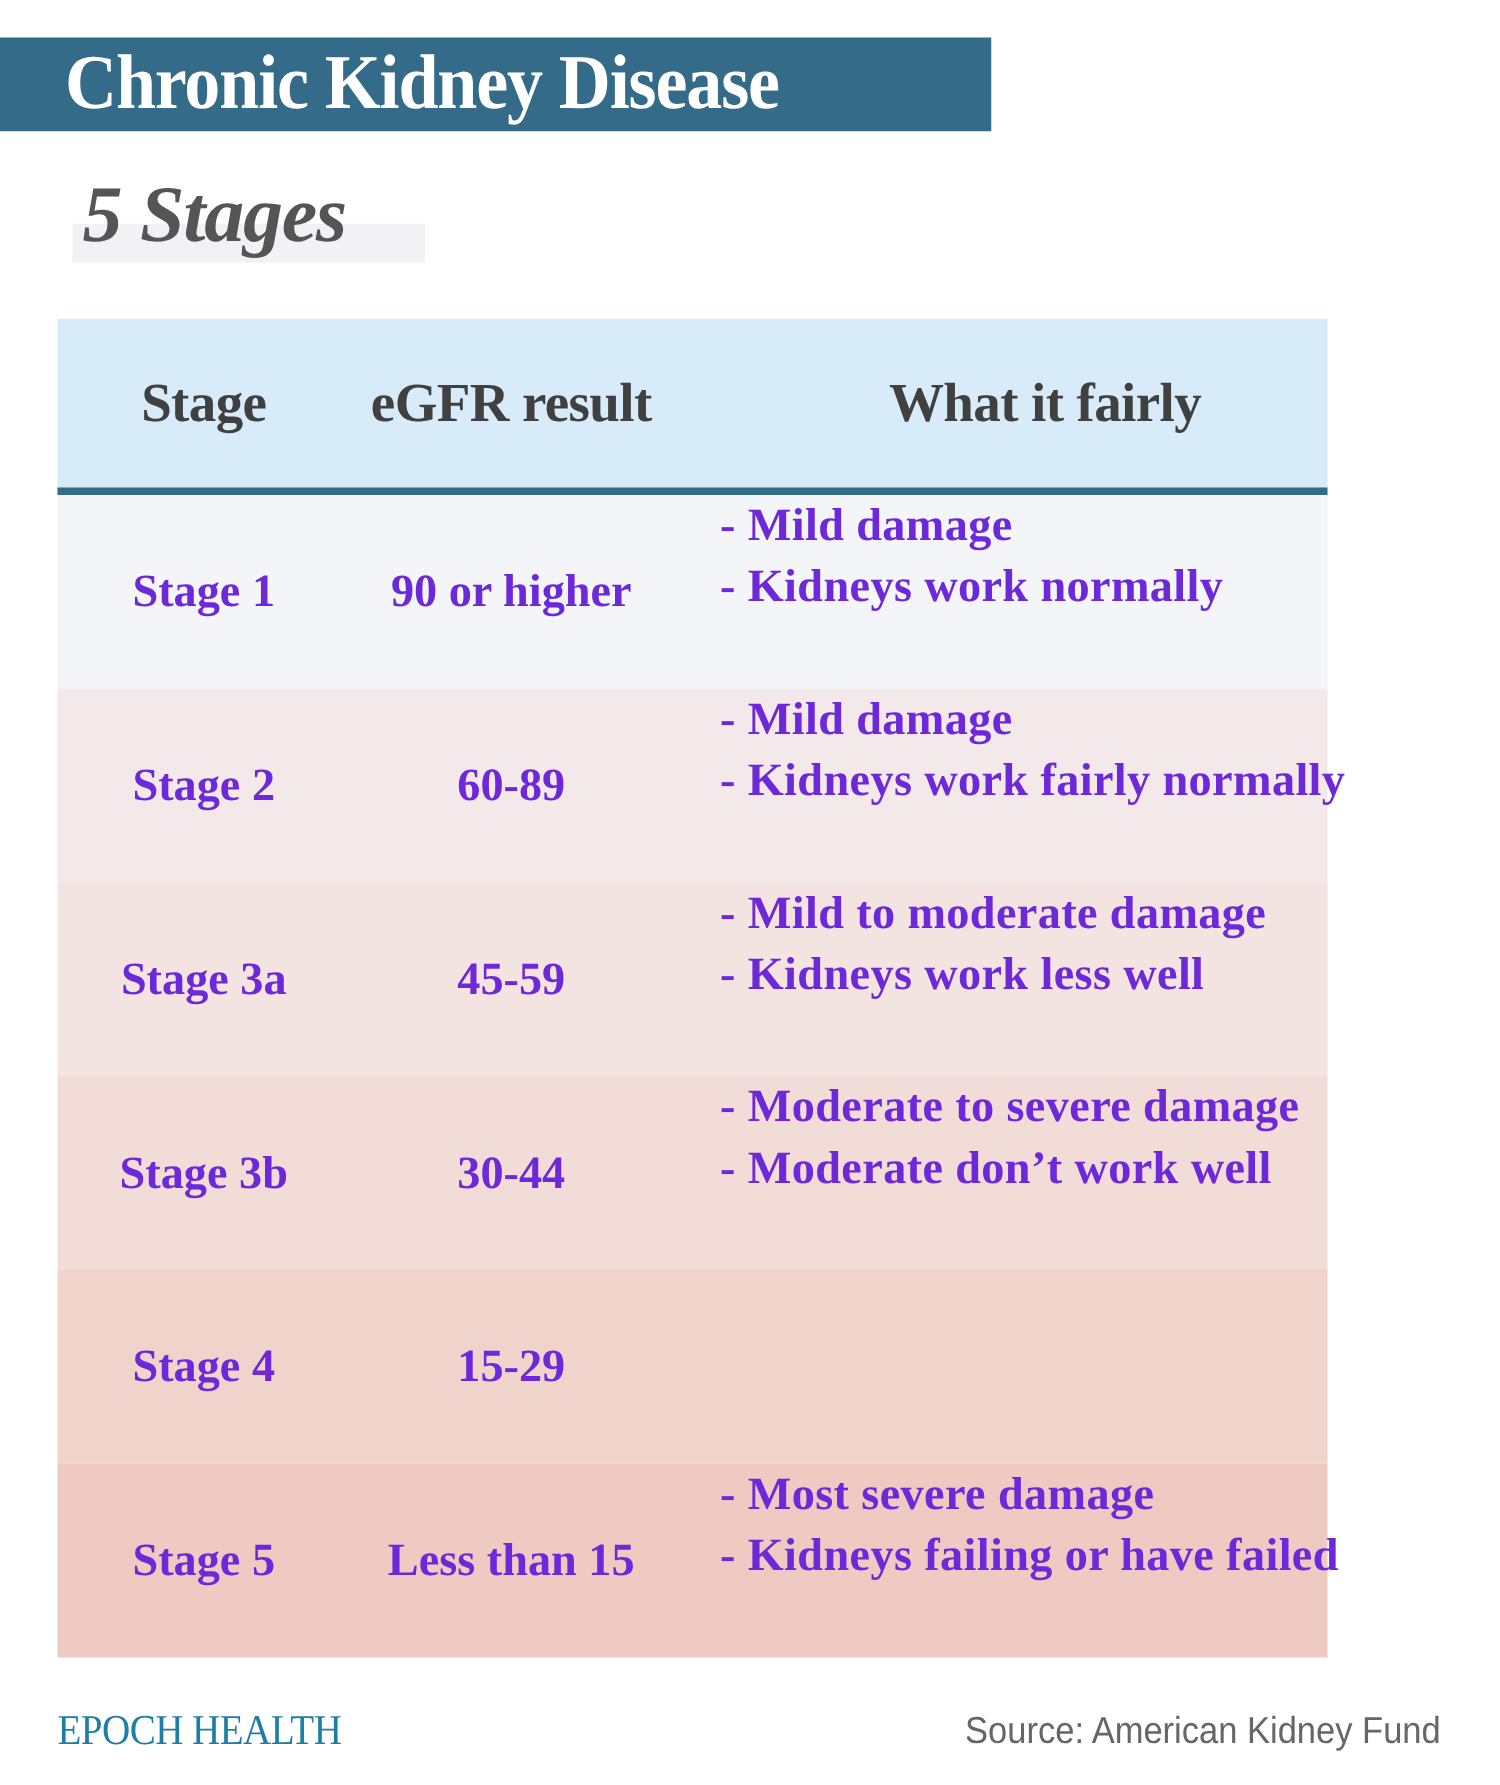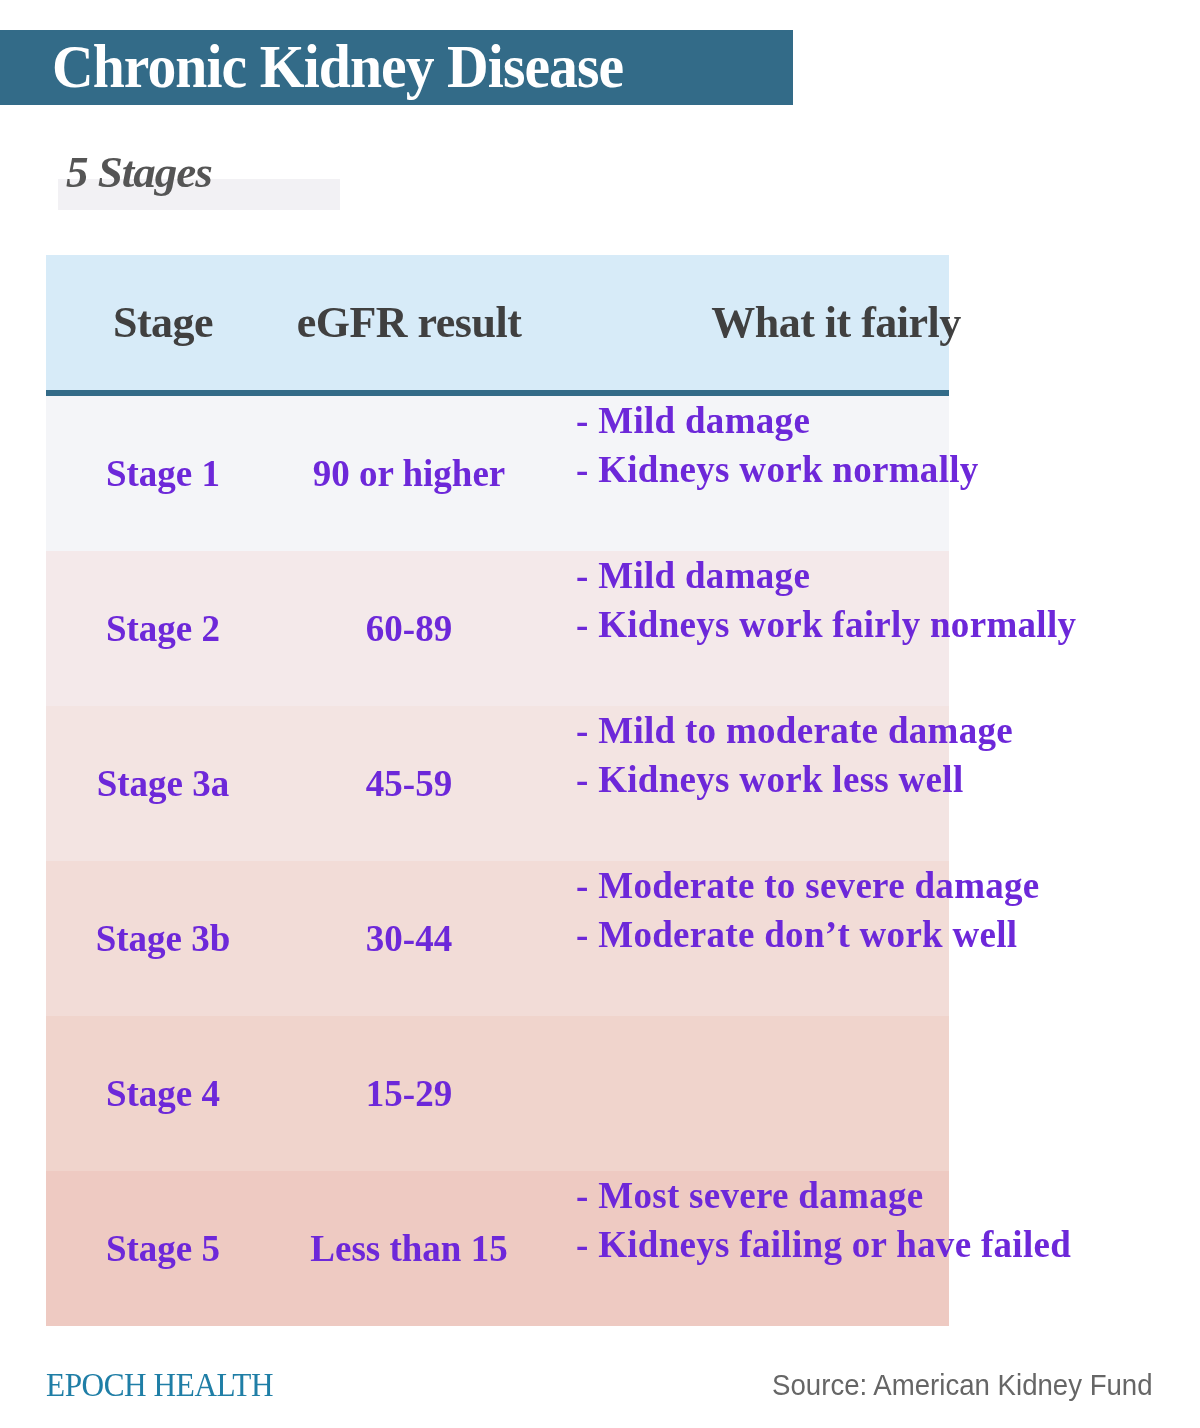--- a/index.html
+++ b/index.html
@@ -19,25 +19,25 @@
       font-size: 62px; color: #ffffff; letter-spacing: -1px; white-space: nowrap;
       transform: scaleX(0.93); transform-origin: left center;
     }
     .subtitle-hl {
       position: absolute; left: 58px; top: 179px; width: 282px; height: 31px;
       background: #f2f1f4;
     }
     .subtitle-text {
       position: absolute; left: 66px; top: 132px;
       font-family: "Liberation Serif", serif; font-weight: bold; font-style: italic;
-      font-size: 45px; color: #555555; letter-spacing: -1px; white-space: nowrap;
+      font-size: 64px; color: #555555; letter-spacing: -1px; white-space: nowrap;
       line-height: 80px;
     }
     .table {
-      position: absolute; left: 46px; top: 255px; width: 903px;
+      position: absolute; left: 46px; top: 255px; width: 1016px;
     }
     .thead {
       height: 135px; background: #d7ebf8; position: relative;
       border-bottom: 6px solid #336b88;
     }
     .th {
       position: absolute; top: 0; height: 135px; line-height: 135px;
       font-weight: bold; font-size: 44px; color: #404040; text-align: center;
       white-space: nowrap; letter-spacing: -0.5px;
     }

